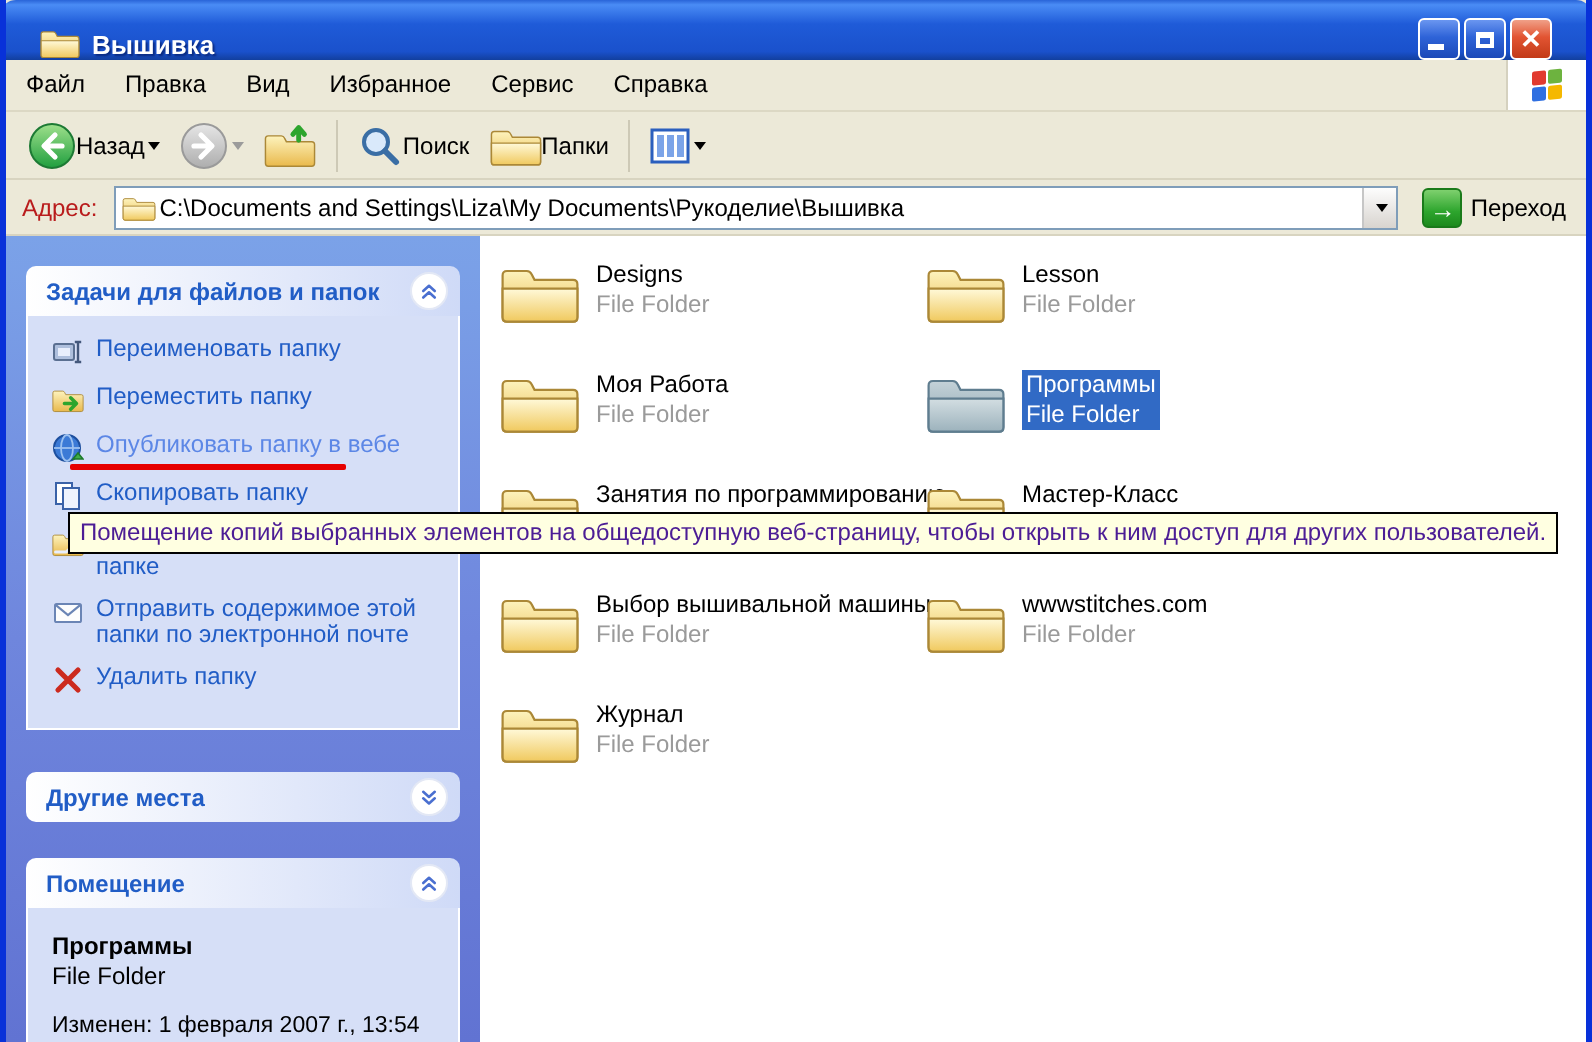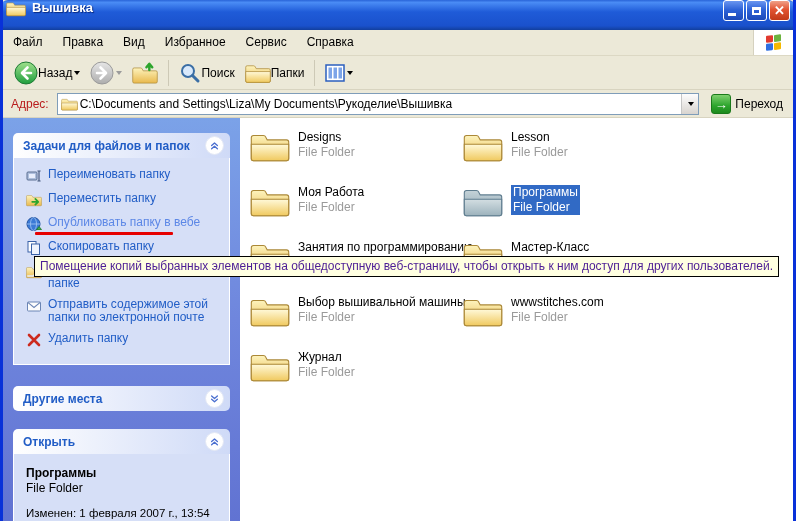--- a/index.html
+++ b/index.html
@@ -2,21 +2,21 @@
 <html lang="ru"><head>
 <meta charset="utf-8">
 <style>
   html,body{margin:0;padding:0;background:#fff;}
   *{box-sizing:border-box;font-family:"Liberation Sans",sans-serif;}
   .window{position:relative;width:796px;height:521px;overflow:hidden;background:#ece9d8;
           border-left:3px solid #0831d9;border-right:3px solid #0831d9;}
   
   .titlebar{position:absolute;left:-3px;right:-3px;top:0;height:30px;border-radius:8px 8px 0 0;
     background:linear-gradient(180deg,#2964d8 0%,#4a8cf5 8%,#1f5bd8 40%,#1a51cc 86%,#123f9e 100%);
-    display:flex;align-items:flex-start;padding:0 6px;}
+    display:flex;align-items:flex-end;padding:0 20px;}
   .titlebar .title{color:#fff;font-weight:bold;font-size:13px;margin-left:6px;flex:1;
     text-shadow:1px 1px 1px #0a2a80;}
   .winbtn{width:21px;height:21px;border-radius:3px;margin-left:2px;border:1px solid #fff;
     display:flex;align-items:center;justify-content:center;padding:0;cursor:default;
     background:linear-gradient(180deg,#6a96f0 0%,#2e63d8 45%,#1c49b8 100%);position:relative;}
   .winbtn.close{background:linear-gradient(180deg,#f0a088 0%,#e25432 45%,#c23a18 100%);}
   .glyph-min{position:absolute;left:4px;bottom:4px;width:8px;height:3px;background:#fff;}
   .glyph-max{width:9px;height:8px;border:2px solid #fff;border-top-width:3px;}
   .glyph-x{color:#fff;font-size:13px;font-weight:bold;line-height:1;}
   
@@ -294,21 +294,21 @@
           <button class="chev-btn">
             <svg width="13" height="13" viewBox="0 0 18 18">
               <path d="M5,5.4 L9,9 L13,5.4 M5,9.9 L9,13.5 L13,9.9" stroke="#4a6fd0" stroke-width="1.8" fill="none" stroke-linecap="round" stroke-linejoin="round"></path>
             </svg>
           </button>
         </div>
       </div>
 
       <div class="panel" style="margin-top:16px;">
         <div class="panel-header">
-          <span class="panel-title">Открыть</span>
+          <span class="panel-title">Помещение</span>
           <button class="chev-btn">
             <svg width="13" height="13" viewBox="0 0 18 18">
               <path d="M5,9 L9,5.4 L13,9 M5,13.5 L9,9.9 L13,13.5" stroke="#4a6fd0" stroke-width="1.8" fill="none" stroke-linecap="round" stroke-linejoin="round"></path>
             </svg>
           </button>
         </div>
         <div class="panel-body details-body">
           <div class="d-name">Программы</div>
           <div class="d-type">File Folder</div>
           <div class="d-mod">Изменен: 1 февраля 2007 г., 13:54</div>

